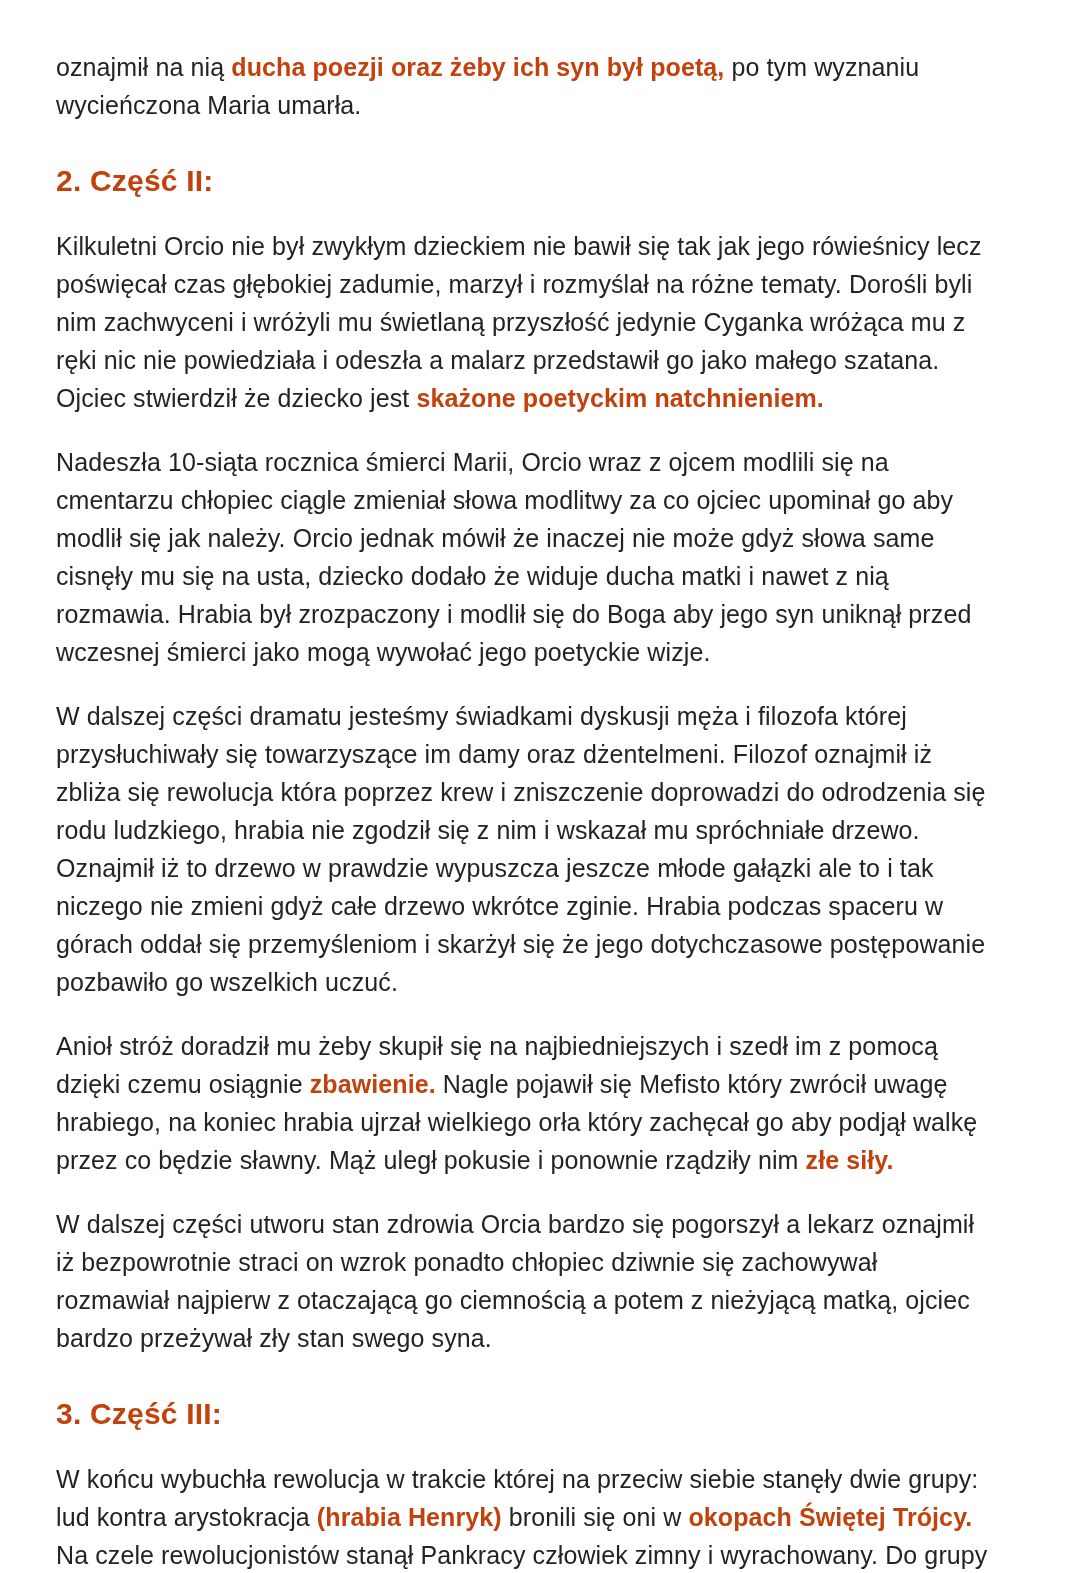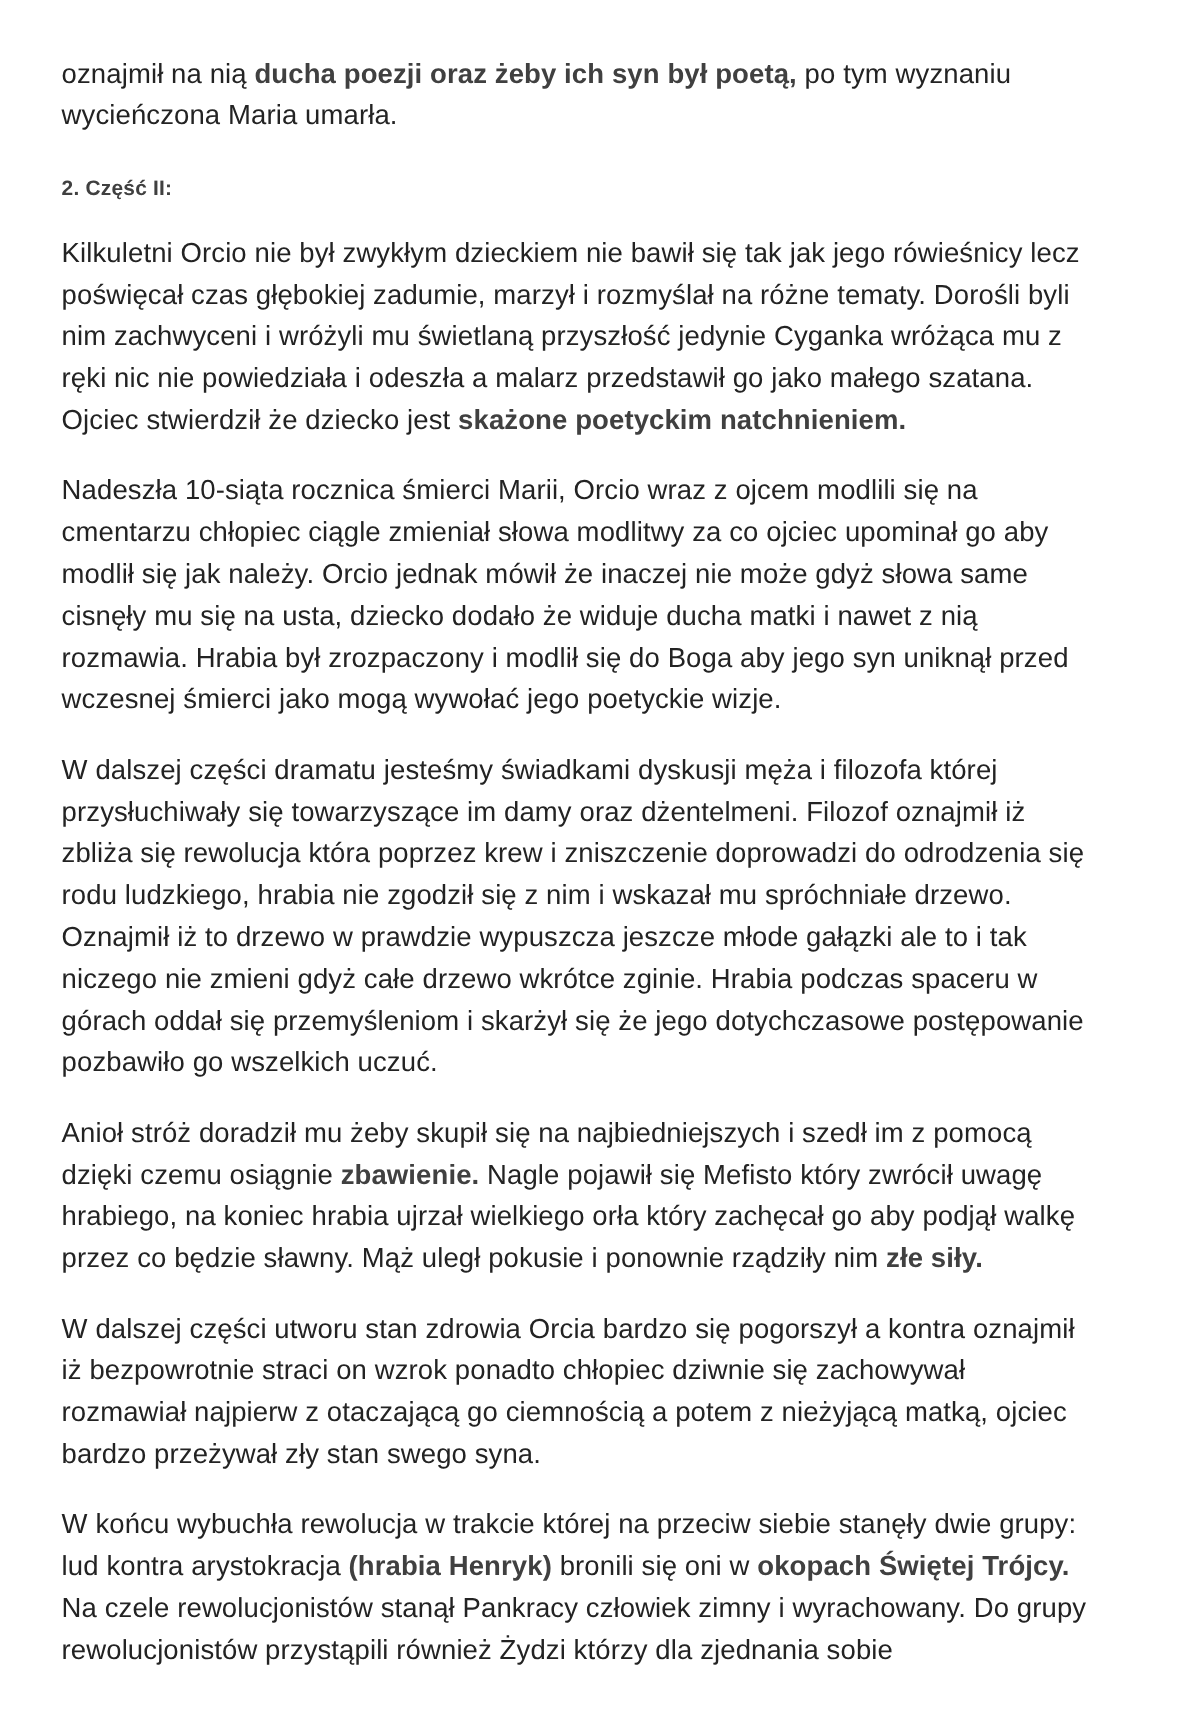--- a/index.html
+++ b/index.html
@@ -30,41 +30,42 @@
     line-height: 1.52;
     color: #232323;
     letter-spacing: 0.1px;
     text-align: left;
   }
   p.para:last-child {
     margin-bottom: 0;
   }
   .heading {
     margin: 0 0 24px 0;
-    font-size: 19px;
+    font-size: 30px;
     font-weight: bold;
     color: #1a1a1a;
     line-height: 1.5;
     letter-spacing: 0.2px;
   }
   .heading-spaced {
     margin-top: 34px;
   }
   b, strong {
     font-weight: bold;
-    color: #404040;
+    color: #c2410c;
   }
 </style>
 </head>
 <body>
 
 <div class="page">
   <div class="doc-body">
       <p class="para"><span>oznajmił na nią </span><strong>ducha poezji oraz żeby ich syn był poetą,</strong><span> po tym wyznaniu wycieńczona Maria umarła.</span></p>
       <p class="heading heading-spaced"><strong>2. Część II:</strong></p>
       <p class="para"><span>Kilkuletni Orcio nie był zwykłym dzieckiem nie bawił się tak jak jego rówieśnicy lecz poświęcał czas głębokiej zadumie, marzył i rozmyślał na różne tematy. Dorośli byli nim zachwyceni i wróżyli mu świetlaną przyszłość jedynie Cyganka wróżąca mu z ręki nic nie powiedziała i odeszła a malarz przedstawił go jako małego szatana. Ojciec stwierdził że dziecko jest </span><strong>skażone poetyckim natchnieniem.</strong></p>
       <p class="para"><span>Nadeszła 10-siąta rocznica śmierci Marii, Orcio wraz z ojcem modlili się na cmentarzu chłopiec ciągle zmieniał słowa modlitwy za co ojciec upominał go aby modlił się jak należy. Orcio jednak mówił że inaczej nie może gdyż słowa same cisnęły mu się na usta, dziecko dodało że widuje ducha matki i nawet z nią rozmawia. Hrabia był zrozpaczony i modlił się do Boga aby jego syn uniknął przed wczesnej śmierci jako mogą wywołać jego poetyckie wizje.</span></p>
       <p class="para"><span>W dalszej części dramatu jesteśmy świadkami dyskusji męża i filozofa której przysłuchiwały się towarzyszące im damy oraz dżentelmeni. Filozof oznajmił iż zbliża się rewolucja która poprzez krew i zniszczenie doprowadzi do odrodzenia się rodu ludzkiego, hrabia nie zgodził się z nim i wskazał mu spróchniałe drzewo. Oznajmił iż to drzewo w prawdzie wypuszcza jeszcze młode gałązki ale to i tak niczego nie zmieni gdyż całe drzewo wkrótce zginie. Hrabia podczas spaceru w górach oddał się przemyśleniom i skarżył się że jego dotychczasowe postępowanie pozbawiło go wszelkich uczuć.</span></p>
       <p class="para"><span>Anioł stróż doradził mu żeby skupił się na najbiedniejszych i szedł im z pomocą dzięki czemu osiągnie </span><strong>zbawienie.</strong><span> Nagle pojawił się Mefisto który zwrócił uwagę hrabiego, na koniec hrabia ujrzał wielkiego orła który zachęcał go aby podjął walkę przez co będzie sławny. Mąż uległ pokusie i ponownie rządziły nim </span><strong>złe siły.</strong></p>
-      <p class="para"><span>W dalszej części utworu stan zdrowia Orcia bardzo się pogorszył a kontra oznajmił iż bezpowrotnie straci on wzrok ponadto chłopiec dziwnie się zachowywał rozmawiał najpierw z otaczającą go ciemnością a potem z nieżyjącą matką, ojciec bardzo przeżywał zły stan swego syna.</span></p>
+      <p class="para"><span>W dalszej części utworu stan zdrowia Orcia bardzo się pogorszył a lekarz oznajmił iż bezpowrotnie straci on wzrok ponadto chłopiec dziwnie się zachowywał rozmawiał najpierw z otaczającą go ciemnością a potem z nieżyjącą matką, ojciec bardzo przeżywał zły stan swego syna.</span></p>
+      <p class="heading heading-spaced"><strong>3. Część III:</strong></p>
       <p class="para"><span>W końcu wybuchła rewolucja w trakcie której na przeciw siebie stanęły dwie grupy: lud kontra arystokracja </span><strong>(hrabia Henryk)</strong><span> bronili się oni w </span><strong>okopach Świętej Trójcy.</strong><span> Na czele rewolucjonistów stanął Pankracy człowiek zimny i wyrachowany. Do grupy rewolucjonistów przystąpili również Żydzi którzy dla zjednania sobie</span></p>
     </div>
 </div>
 
 </body></html>

